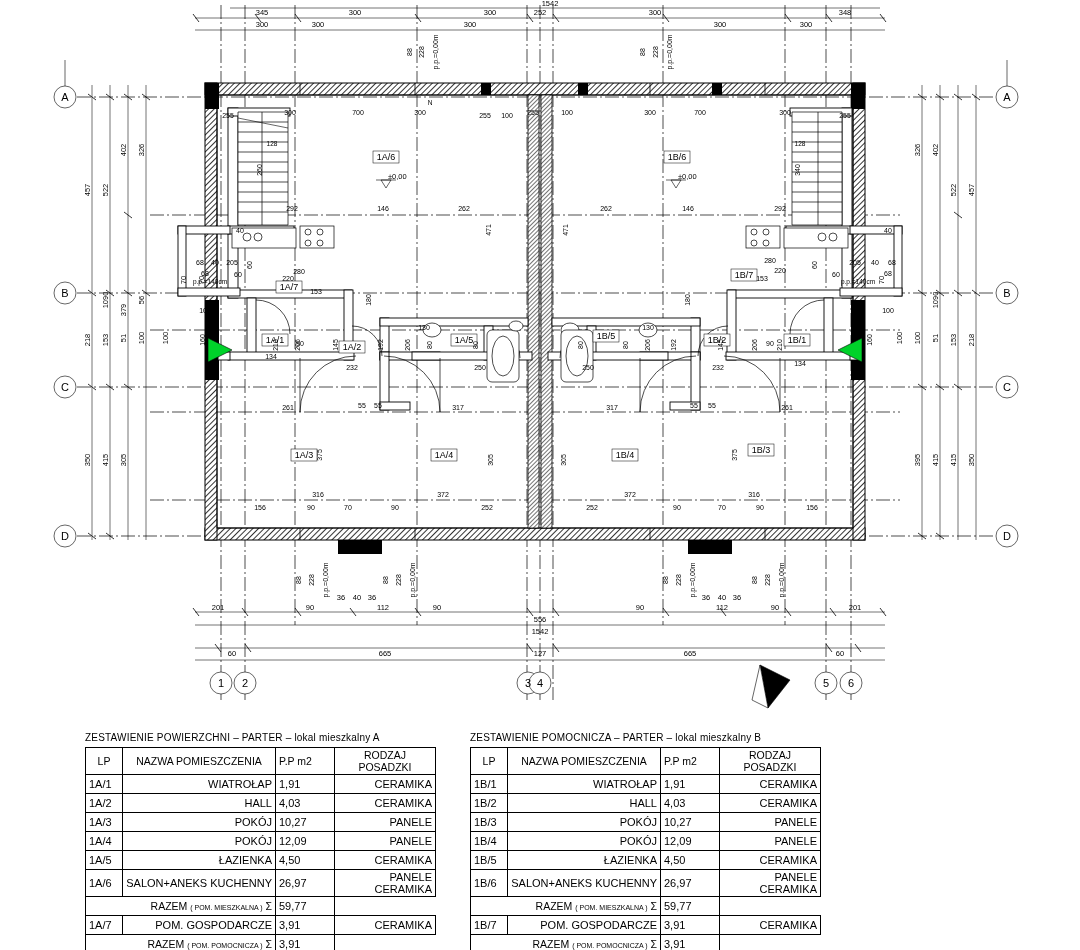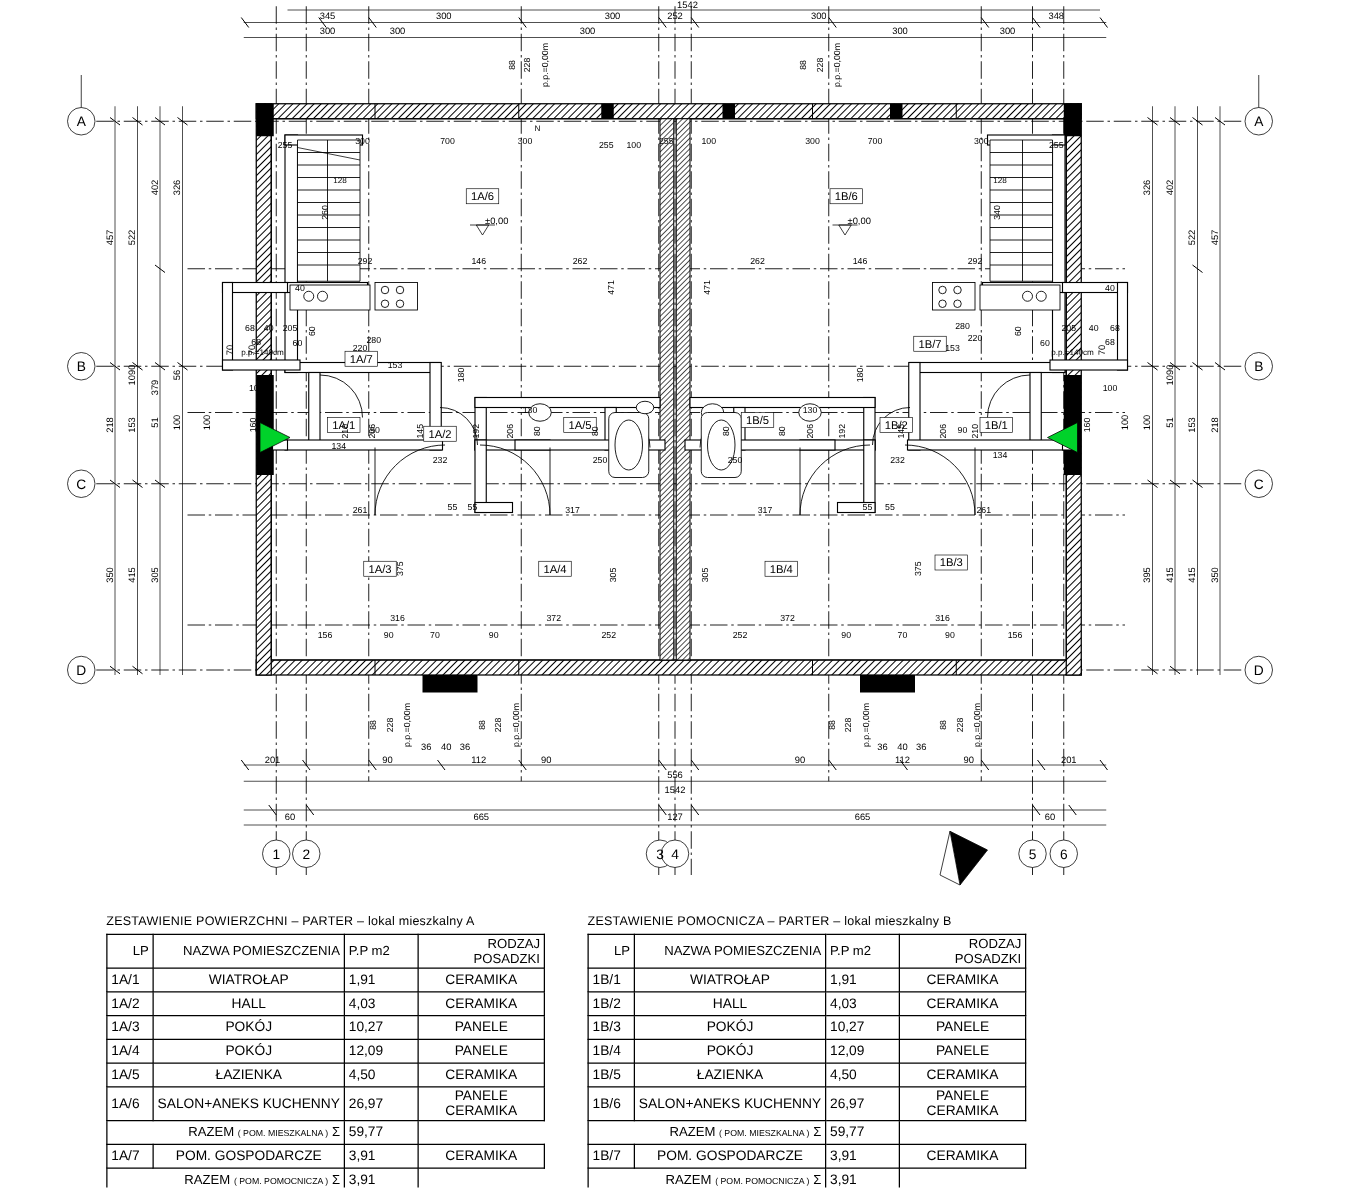--- a/index.html
+++ b/index.html
@@ -2,25 +2,25 @@
 <html><head>
 <meta charset="utf-8">
 <style>
   html,body{margin:0;padding:0;background:#fff;}
   body{width:1080px;height:950px;font-family:"Liberation Sans",sans-serif;color:#000;position:relative;overflow:hidden;}
   #plan{position:absolute;left:0;top:0;width:1080px;height:950px;}
   .tbl-wrap{position:absolute;font-family:"Liberation Sans",sans-serif;}
   .tbl-title{font-size:10px;letter-spacing:.2px;margin-bottom:4px;white-space:nowrap;}
   table.area{border-collapse:collapse;font-size:11px;}
   table.area td,table.area th{border:1px solid #000;padding:1px 3px;height:16px;font-weight:normal;}
-  table.area th{font-size:10.5px;text-align:right;}
+  table.area th{font-size:10.5px;text-align:center;}
   .c-lp{width:30px;text-align:left;}
-  .c-name{width:146px;text-align:center;}
+  .c-name{width:146px;text-align:right;}
   .c-area{width:52px;padding-right:4px;}
-  .c-kind{width:94px;text-align:center;}
+  .c-kind{width:94px;text-align:right;}
   .sum-label{text-align:right;padding-right:4px;font-size:10.5px;}
   .sum-label .small{font-size:7px;}
   .nb{border:none!important;}
   .row-sum td{border-top:1px solid #000;}
 </style>
 </head>
 <body>
 
 <svg id="plan" viewBox="0 0 1080 950">
   <defs>

